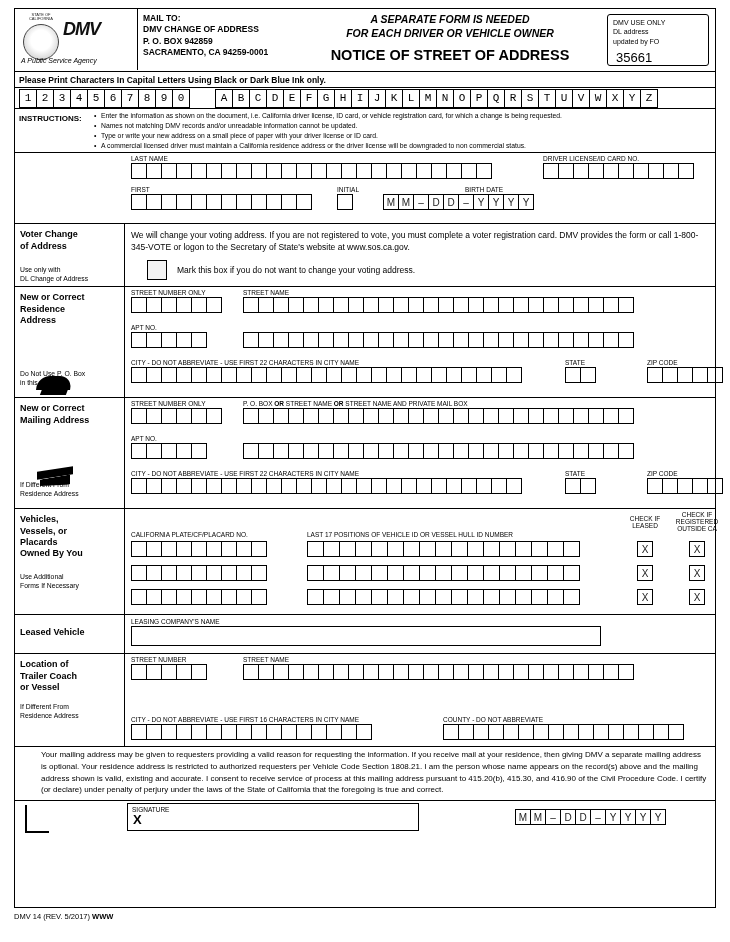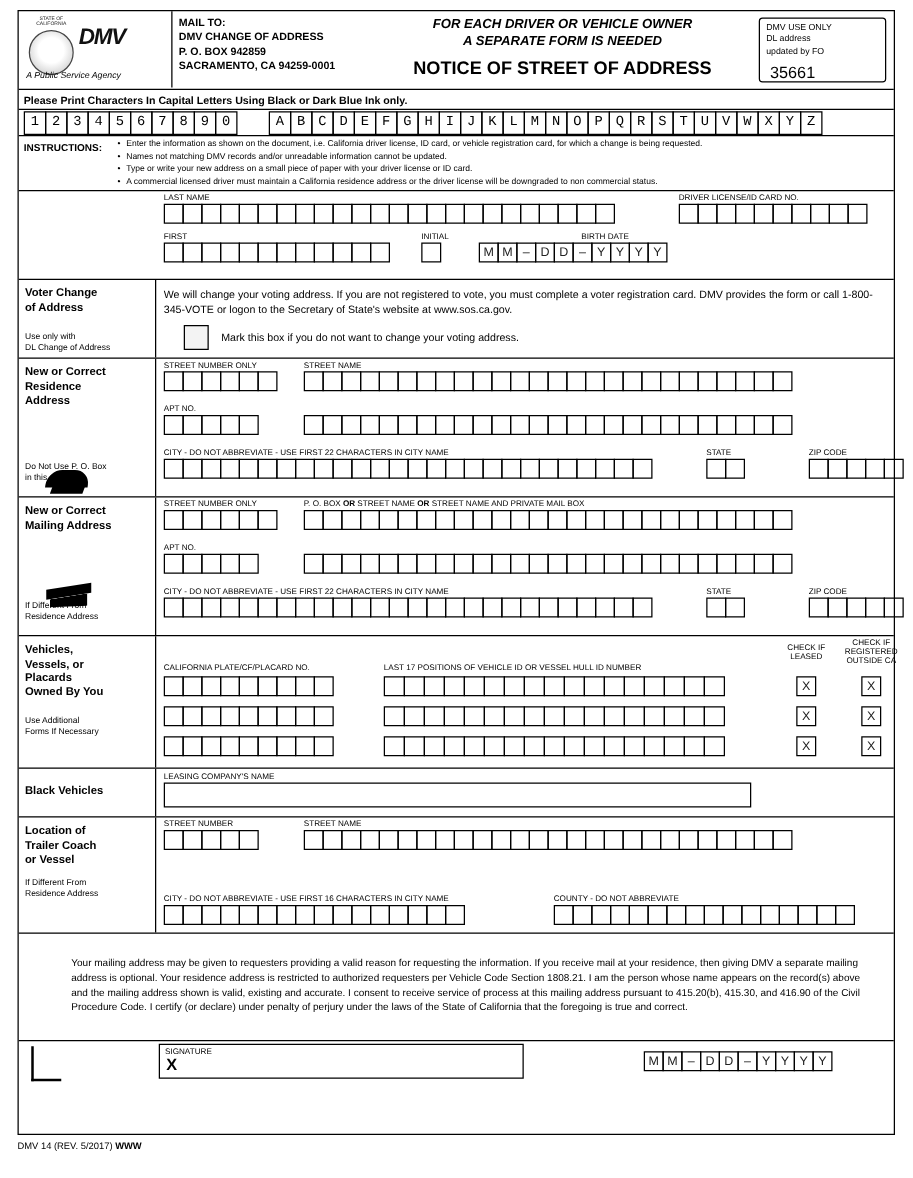--- a/index.html
+++ b/index.html
@@ -65,21 +65,21 @@
   .pobox{width:36px;height:26px;position:relative;}
   .pobox .p1{position:absolute;left:0;top:3px;width:36px;height:8px;background:#000;transform:skewY(-9deg);}
   .pobox .p2{position:absolute;left:3px;top:11px;width:30px;height:10px;background:#000;transform:skewY(-9deg);
       clip-path:polygon(0 0,100% 0,100% 100%,0 65%);}
 
   .voter-note{position:absolute;font-size:8.5px;line-height:1.4;}
   .bigbox{position:absolute;border:1px solid #000;box-sizing:border-box;background:#f3f3f3;}
 
   
   .cert{position:relative;border-bottom:1px solid #000;}
-  .cert p{font-size:8px;line-height:1.45;margin:16px;padding:2px 8px 4px 26px;}
+  .cert p{font-size:8px;line-height:1.45;margin:0;padding:2px 8px 4px 26px;}
   .sig{position:relative;height:38px;}
   .corner{position:absolute;left:10px;top:4px;width:22px;height:26px;border-left:2px solid #000;border-bottom:2px solid #000;}
   .sigbox{position:absolute;left:112px;top:2px;width:292px;height:28px;border:1px solid #000;box-sizing:border-box;}
   .sigbox .l{font-size:6.5px;padding:2px 0 0 4px;}
   .sigbox .x{font-size:13px;font-weight:bold;padding-left:5px;line-height:1;}
   .footer{position:absolute;left:14px;top:912px;font-size:7.5px;}
   .footer .b{font-weight:bold;}
 </style>
 </head>
 <body>
@@ -96,22 +96,22 @@
       <div class="dmvword">DMV</div>
       <div class="agency">A Public Service Agency</div>
     </div>
     <div class="mailto">
       <div class="t1">MAIL TO:</div>
       <div class="b">DMV CHANGE OF ADDRESS</div>
       <div class="b">P. O. BOX 942859</div>
       <div class="b">SACRAMENTO, CA 94259-0001</div>
     </div>
     <div class="centerhdr">
+      <div class="l1">A SEPARATE FORM IS NEEDED</div>
       <div class="l1">FOR EACH DRIVER OR VEHICLE OWNER</div>
-      <div class="l1">A SEPARATE FORM IS NEEDED</div>
       <div class="l2">NOTICE OF STREET OF ADDRESS</div>
     </div>
     <div class="usebox">
       <div class="t">
         <div>DMV USE ONLY</div>
         <div>DL address</div>
         <div>updated by FO</div>
       </div>
       <div class="num">35661</div>
     </div>
@@ -634,21 +634,21 @@
               <div class="bx" style="width: 17px;"></div>
             </div>
             <div class="bx x" style="position: absolute; left: 512px; top: 80px;">X</div>
             <div class="bx x" style="position: absolute; left: 564px; top: 80px;">X</div>
           </div>
     </div>
   </div>
 
   <div class="sec" style="height:38px;">
     <div class="side">
-      <div class="title" style="padding-top:12px;">Black Vehicles</div>
+      <div class="title" style="padding-top:12px;">Leased Vehicle</div>
     </div>
     <div class="body">
       <div class="flab" style="left:6px;top:3px;">LEASING COMPANY'S NAME</div>
       <div class="openbox" style="left:6px;top:11px;width:470px;height:20px;"></div>
     </div>
   </div>
 
   <div class="sec" style="height:92px;">
     <div class="side">
       <div class="title">Location of<br>Trailer Coach<br>or Vessel</div>

